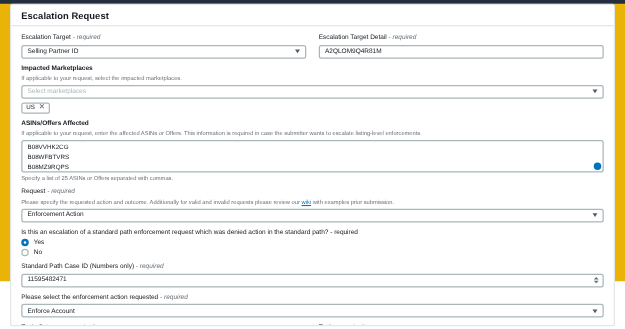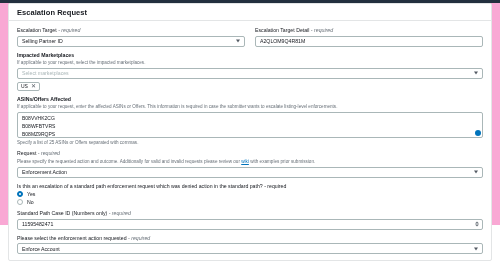--- a/index.html
+++ b/index.html
@@ -6,21 +6,21 @@
   html, body {
     margin: 0; padding: 0;
     width: 500px; height: 263px;
     background: #ffffff;
     font-family: "Liberation Sans", sans-serif;
     overflow: hidden;
   }
   .page {
     position: relative;
     width: 500px; height: 225px;
-    background: #f9a8d4;
+    background: #eab308;
     padding: 0;
   }
   .topbar {
     height: 3px;
     background: #232f3e;
     width: 100%;
   }
   .card {
     position: absolute;
     left: 8px; top: 3px;

